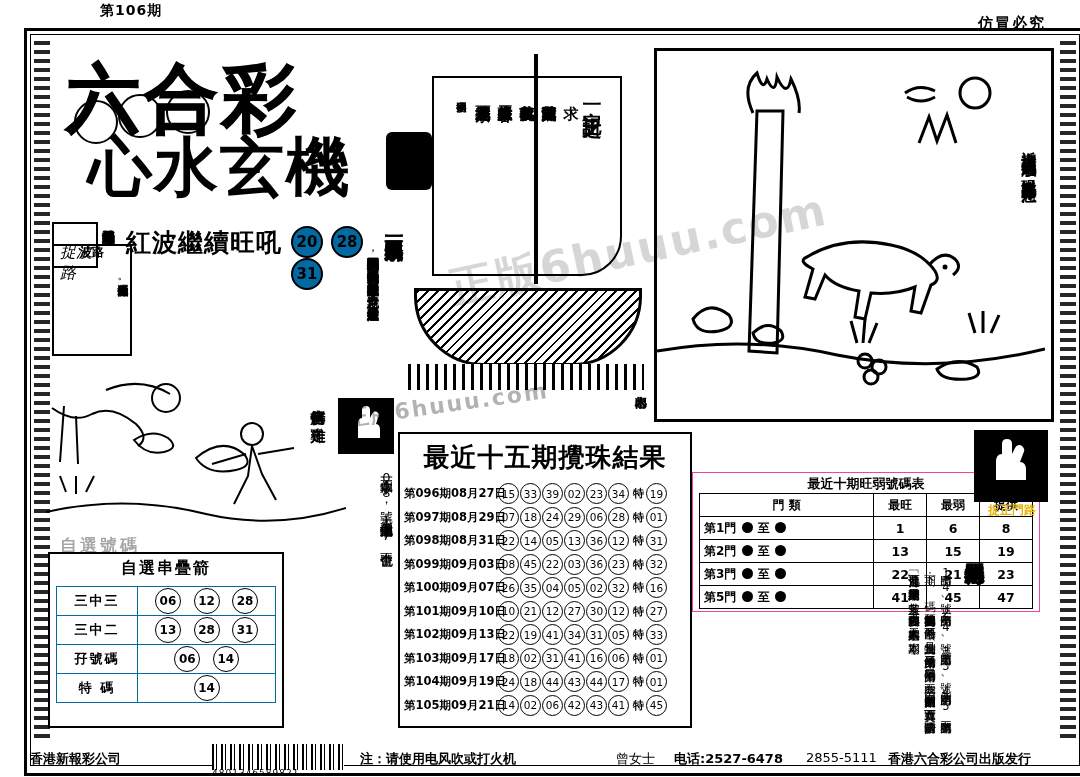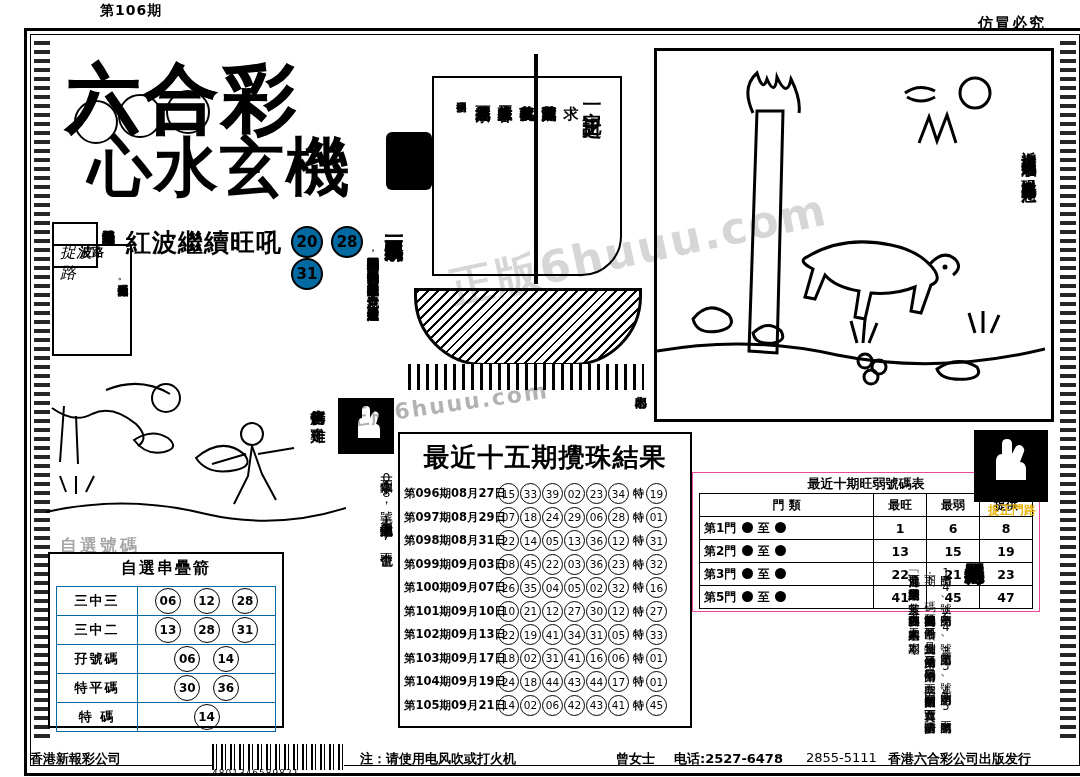--- a/index.html
+++ b/index.html
@@ -140,21 +140,21 @@
     line-height:24px;text-align:center;font-size:12px;margin:0 4px;}
   .selghost{position:absolute;left:44px;top:534px;font-size:17px;font-weight:bold;opacity:.35;letter-spacing:3px;}
 
   
   .botbar{position:absolute;left:0;top:742px;width:1080px;height:35px;}
   .botbar .bl{position:absolute;left:14px;top:8px;font-size:13px;font-weight:bold;}
   .botbar .barcode{position:absolute;left:196px;top:2px;width:132px;height:26px;
     background:repeating-linear-gradient(90deg,#000 0 2px,#fff 2px 4px,#000 4px 5px,#fff 5px 9px);}
   .botbar .bcnum{position:absolute;left:196px;top:26px;font-size:9px;letter-spacing:1px;}
   .botbar .note{position:absolute;left:344px;top:8px;font-size:13px;font-weight:bold;}
-  .botbar .who{position:absolute;left:600px;top:8px;font-size:13px;font-weight:bold;}
+  .botbar .who{position:absolute;left:600px;top:8px;font-size:13px;font-weight:normal;}
   .botbar .tel{position:absolute;left:658px;top:8px;font-size:13px;font-weight:bold;}
   .botbar .tel2{position:absolute;left:790px;top:8px;font-size:13px;font-weight:normal;}
   .botbar .br{position:absolute;left:872px;top:8px;font-size:13px;font-weight:bold;}
 
   
   .wm{position:absolute;left:430px;top:220px;font-size:44px;color:rgba(0,0,0,.16);
     transform:rotate(-12deg);font-weight:bold;letter-spacing:2px;pointer-events:none;}
   .wm2{position:absolute;left:330px;top:390px;font-size:22px;color:rgba(0,0,0,.30);
     transform:rotate(-8deg);font-weight:bold;letter-spacing:2px;pointer-events:none;}
   .stamp{position:absolute;left:588px;top:386px;width:44px;height:40px;writing-mode:vertical-rl;
@@ -521,27 +521,20 @@
         </td>
       </tr>
       <tr>
         <td class="k">孖號碼</td>
         <td class="v">
           <span class="b">06</span>
           <span class="b">14</span>
         </td>
       </tr>
       <tr>
-        <td class="k">特平碼</td>
-        <td class="v">
-          <span class="b">30</span>
-          <span class="b">36</span>
-        </td>
-      </tr>
-      <tr>
         <td class="k">特 碼</td>
         <td class="v">
           <span class="b">14</span>
         </td>
       </tr>
     </tbody>
       </table>
   </div>
 
   <div class="stamp">心内水部</div>

